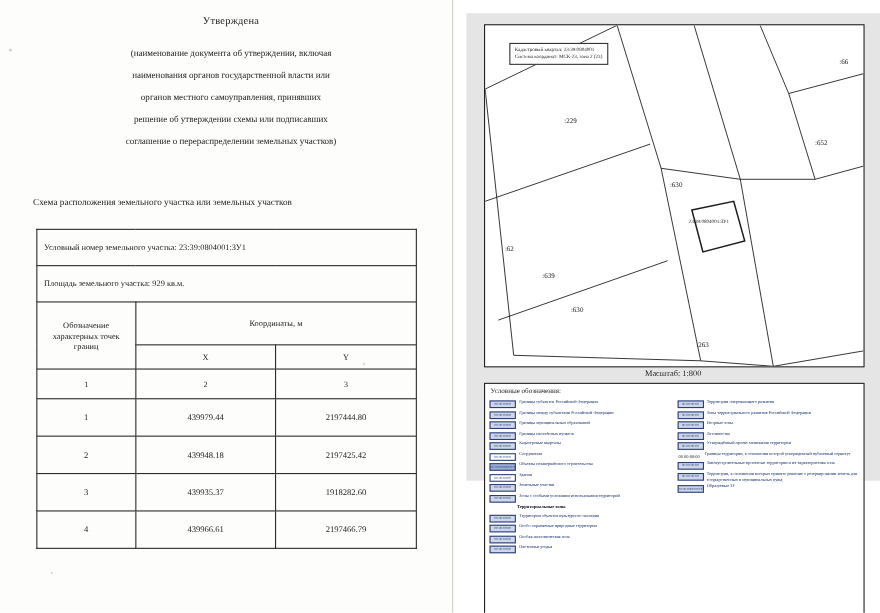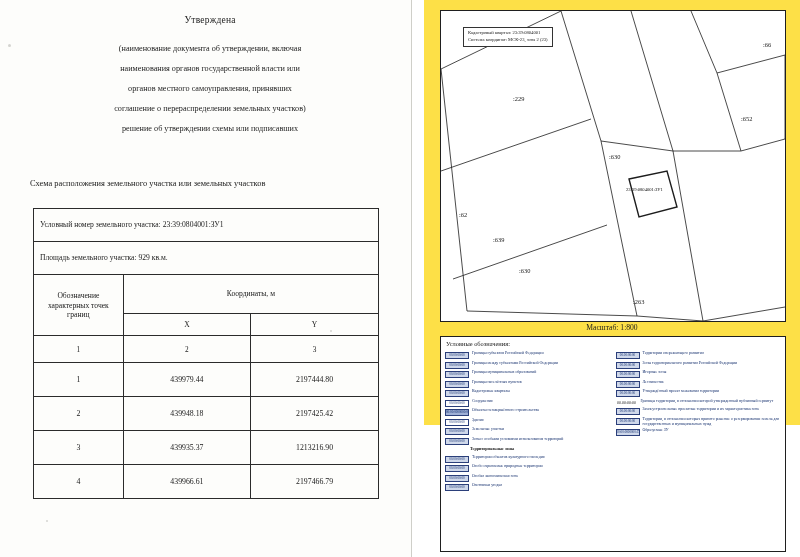--- a/index.html
+++ b/index.html
@@ -98,24 +98,24 @@
   .row-num td { height: 14px; font-size: 7.3px; }
   .row-data td { height: 21px; font-size: 7.8px; }
   .col-desig { width: 86px; }
   .col-x { width: 130px; }
   .col-y { width: 130px; }
 
   
   #right-page {
     position: absolute;
     left: 424px;
-    top: 0;
+    top: 12px;
     width: 376px;
     height: 425px;
-    background: #fde047;
+    background: #e5e5e5;
   }
   #map-frame {
     position: absolute;
     left: 16px;
     top: 10px;
     width: 344px;
     height: 310px;
     border: 1px solid #1f1f1f;
     overflow: hidden;
     background: #ffffff;
@@ -248,22 +248,22 @@
 <body>
 
 <div id="left-page">
   <div id="left-page-edge"></div>
 
   <div class="doc-head">
     <div class="line approve">Утверждена</div>
     <div class="line">(наименование документа об утверждении, включая</div>
     <div class="line">наименования органов государственной власти или</div>
     <div class="line">органов местного самоуправления, принявших</div>
+    <div class="line">решение об утверждении схемы или подписавших</div>
     <div class="line">соглашение о перераспределении земельных участков)</div>
-    <div class="line">решение об утверждении схемы или подписавших</div>
   </div>
 
   <div class="scheme-title">
     <div>Схема расположения земельного участка или земельных участков</div>
   </div>
 
   <table id="parcel-table">
     <tbody>
         <tr class="row-tall">
       <td class="left" colspan="3">
@@ -296,21 +296,21 @@
       <td>2197444.80</td>
     </tr>
     <tr class="row-data">
       <td>2</td>
       <td>439948.18</td>
       <td>2197425.42</td>
     </tr>
     <tr class="row-data">
       <td>3</td>
       <td>439935.37</td>
-      <td>1213216.90</td>
+      <td>1918282.60</td>
     </tr>
     <tr class="row-data">
       <td>4</td>
       <td>439966.61</td>
       <td>2197466.79</td>
     </tr>
   </tbody>
     </table>
 
   <div class="speck" style="left:8px; top:44px; width:3px; height:3px;"></div>

